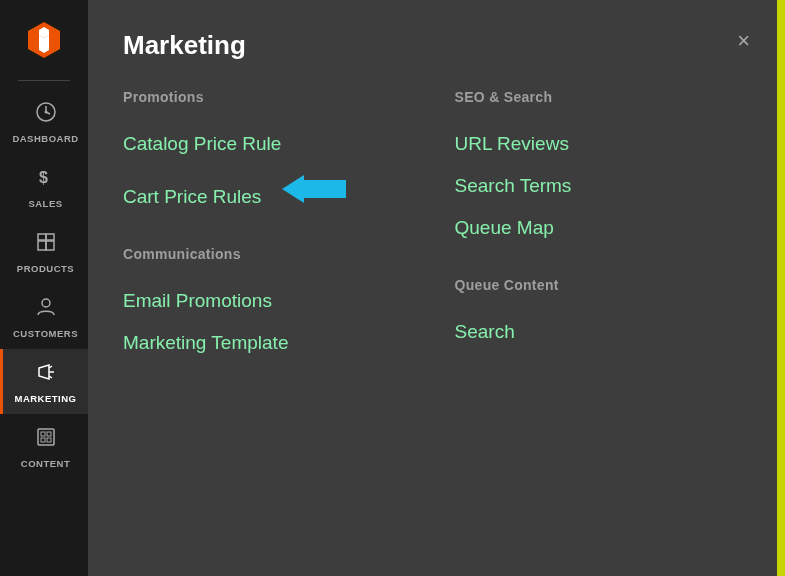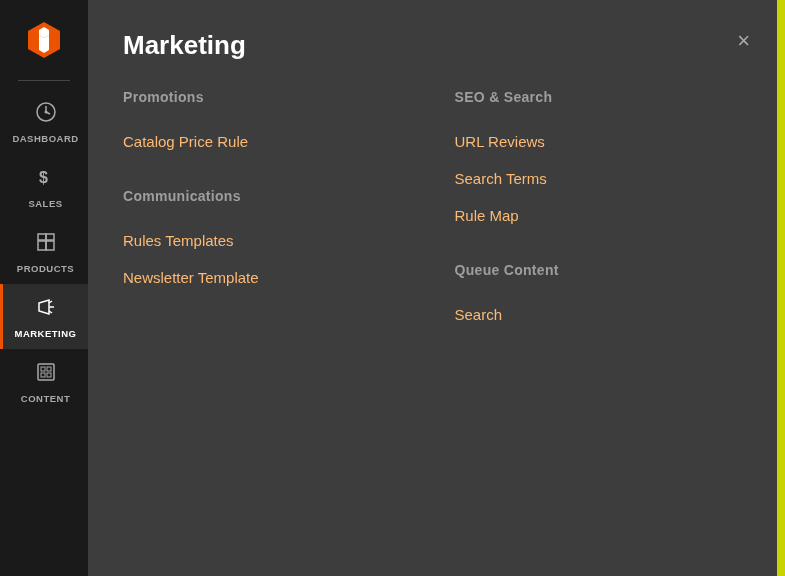--- a/index.html
+++ b/index.html
@@ -138,22 +138,22 @@
     .section-heading {
       color: #9e9e9e;
       font-size: 14px;
       font-weight: 600;
       margin-bottom: 18px;
       letter-spacing: 0.3px;
     }
 
     .menu-item {
       display: block;
-      color: #fdba74;
-      font-size: 15px;
+      color: #86efac;
+      font-size: 19px;
       padding: 10px 0;
       cursor: pointer;
       text-decoration: none;
       position: relative;
     }
 
     .section-gap {
       height: 28px;
     }
 
@@ -234,20 +234,29 @@
         <svg width="22" height="22" viewBox="0 0 22 22" fill="none">
           <rect x="3" y="10" width="8" height="9" stroke="#aaa" stroke-width="1.5" fill="none"></rect>
           <rect x="11" y="10" width="8" height="9" stroke="#aaa" stroke-width="1.5" fill="none"></rect>
           <rect x="3" y="3" width="8" height="6" stroke="#aaa" stroke-width="1.5" fill="none"></rect>
           <rect x="11" y="3" width="8" height="6" stroke="#aaa" stroke-width="1.5" fill="none"></rect>
         </svg>
       </span>
       <span class="label">PRODUCTS</span>
     </div>
 
+    <div class="sidebar-item">
+      <span class="icon">
+        <svg width="22" height="22" viewBox="0 0 22 22" fill="none">
+          <circle cx="11" cy="7" r="4" stroke="#aaa" stroke-width="1.5" fill="none"></circle>
+          <path d="M3 19 C3 14 19 14 19 19" stroke="#aaa" stroke-width="1.5" fill="none"></path>
+        </svg>
+      </span>
+      <span class="label">CUSTOMERS</span>
+    </div>
 
     <div class="sidebar-item active">
       <span class="icon">
         <svg width="22" height="22" viewBox="0 0 22 22" fill="none">
           <polygon points="4,7 14,4 14,18 4,15" stroke="#fff" stroke-width="1.5" fill="none"></polygon>
           <line x1="14" y1="11" x2="19" y2="11" stroke="#fff" stroke-width="1.5"></line>
           <line x1="14" y1="7" x2="17" y2="5" stroke="#fff" stroke-width="1.5"></line>
           <line x1="14" y1="15" x2="17" y2="17" stroke="#fff" stroke-width="1.5"></line>
         </svg>
       </span>
@@ -276,36 +285,43 @@
       </div>
 
       <div class="columns-container">
 
         <div class="column">
 
           <div class="section-heading">Promotions</div>
 
           <a class="menu-item">Catalog Price Rule</a>
 
+          <a class="menu-item">
+            <span>Cart Price Rules</span>
+            <span class="left-arrow">
+              <span class="arrow-head"></span>
+              <span class="arrow-body"></span>
+            </span>
+          </a>
 
           <div class="section-gap"></div>
 
           <div class="section-heading">Communications</div>
 
-          <a class="menu-item">Rules Templates</a>
-          <a class="menu-item">Newsletter Template</a>
+          <a class="menu-item">Email Promotions</a>
+          <a class="menu-item">Marketing Template</a>
         </div>
 
         <div class="column">
 
           <div class="section-heading">SEO &amp; Search</div>
 
           <a class="menu-item">URL Reviews</a>
           <a class="menu-item">Search Terms</a>
-          <a class="menu-item">Rule Map</a>
+          <a class="menu-item">Queue Map</a>
 
           <div class="section-gap"></div>
 
           <div class="section-heading">Queue Content</div>
 
           <a class="menu-item">Search</a>
         </div>
       </div>
     </div>
 

